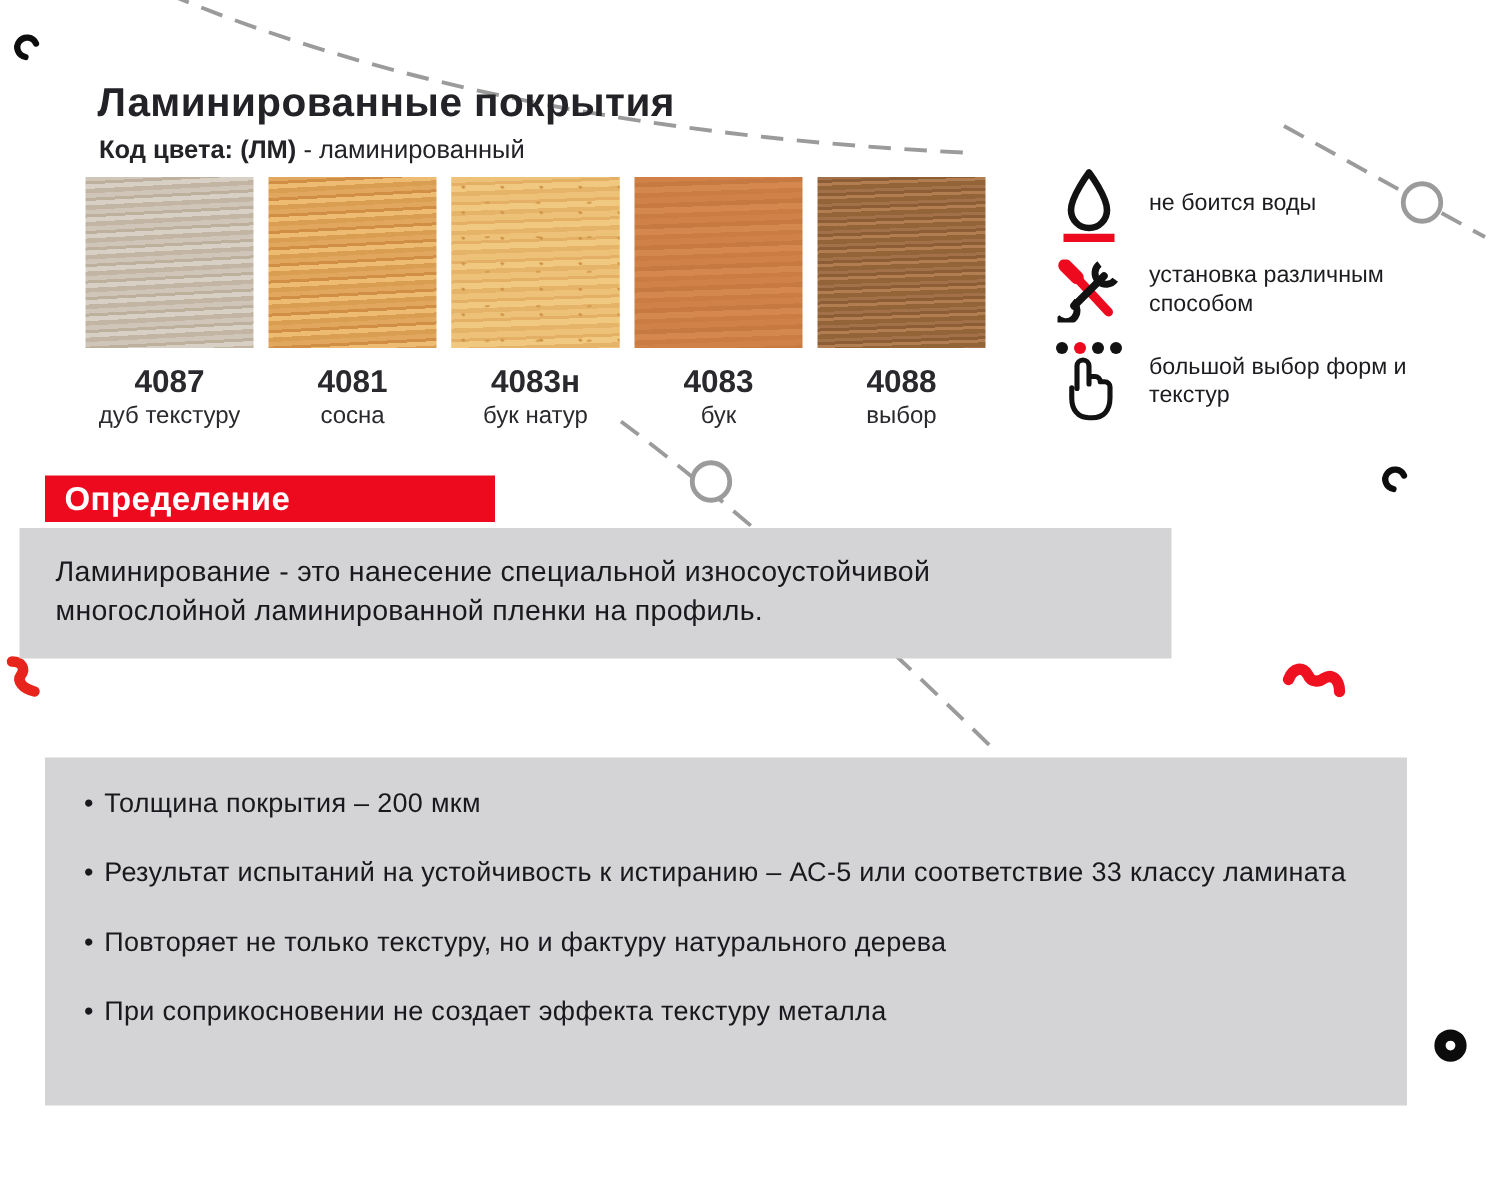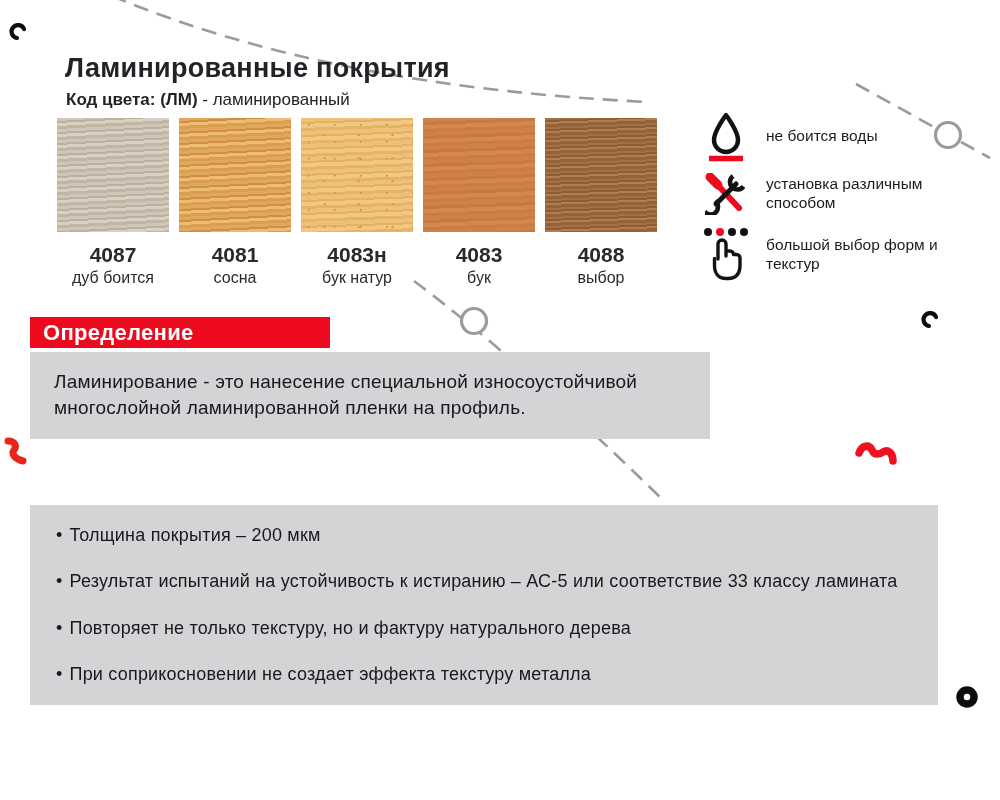--- a/index.html
+++ b/index.html
@@ -43,23 +43,23 @@
   .benefit .lbl{font-size:15.5px;font-weight:500;line-height:1.2;color:#1c1b1f;max-width:185px;}
 
   
   .band{position:absolute;left:30px;width:300px;height:31px;background:#ee0a1e;color:#ffffff;
         font-size:22px;font-weight:800;line-height:31px;padding-left:13px;box-sizing:border-box;letter-spacing:.3px;}
   .band-def{top:317px;}
   .band-feat{top:471px;}
 
   
   .panel{position:absolute;background:#d4d3d5;box-sizing:border-box;}
-  .panel-def{left:30px;top:352px;width:680px;height:87px;padding:17px 24px;}
+  .panel-def{left:13px;top:352px;width:768px;height:87px;padding:17px 24px;}
   .panel-def .txt{font-size:19px;font-weight:500;line-height:1.38;letter-spacing:.2px;color:#19181c;max-width:648px;}
-  .panel-feat{left:30px;top:505px;width:908px;height:200px;padding:14px 40px 0 26px;}
+  .panel-feat{left:30px;top:505px;width:908px;height:232px;padding:14px 40px 0 26px;}
   .panel-feat ul{list-style:none;margin:0;padding:0;}
   .panel-feat li{font-size:18px;font-weight:500;line-height:1.85;letter-spacing:.2px;color:#19181c;margin-bottom:13px;}
   .dot{margin-right:7px;}
 </style>
 </head>
 <body>
 
 <svg class="decor" width="1000" height="800" viewBox="0 0 1000 800">
   <path d="M112 -4 C 260 58 440 92 648 102" fill="none" stroke="#9b9b9b" stroke-width="2.6" stroke-dasharray="15 9"></path>
   <path d="M856 84 L 990 158" fill="none" stroke="#9b9b9b" stroke-width="2.6" stroke-dasharray="15 9"></path>
@@ -77,21 +77,21 @@
 
   <div class="title">Ламинированные покрытия</div>
   <div class="subtitle">
     <span class="pre">Код цвета: </span><span class="code">(ЛМ)</span><span class="suf"> - ламинированный</span>
   </div>
 
   <div class="swatches">
     <div class="swatch-cell">
       <div class="chip sw-0"></div>
       <div class="sw-code">4087</div>
-      <div class="sw-name">дуб боится</div>
+      <div class="sw-name">дуб текстуру</div>
     </div>
     <div class="swatch-cell">
       <div class="chip sw-1"></div>
       <div class="sw-code">4081</div>
       <div class="sw-name">сосна</div>
     </div>
     <div class="swatch-cell">
       <div class="chip sw-2"></div>
       <div class="sw-code">4083н</div>
       <div class="sw-name">бук натур</div>

